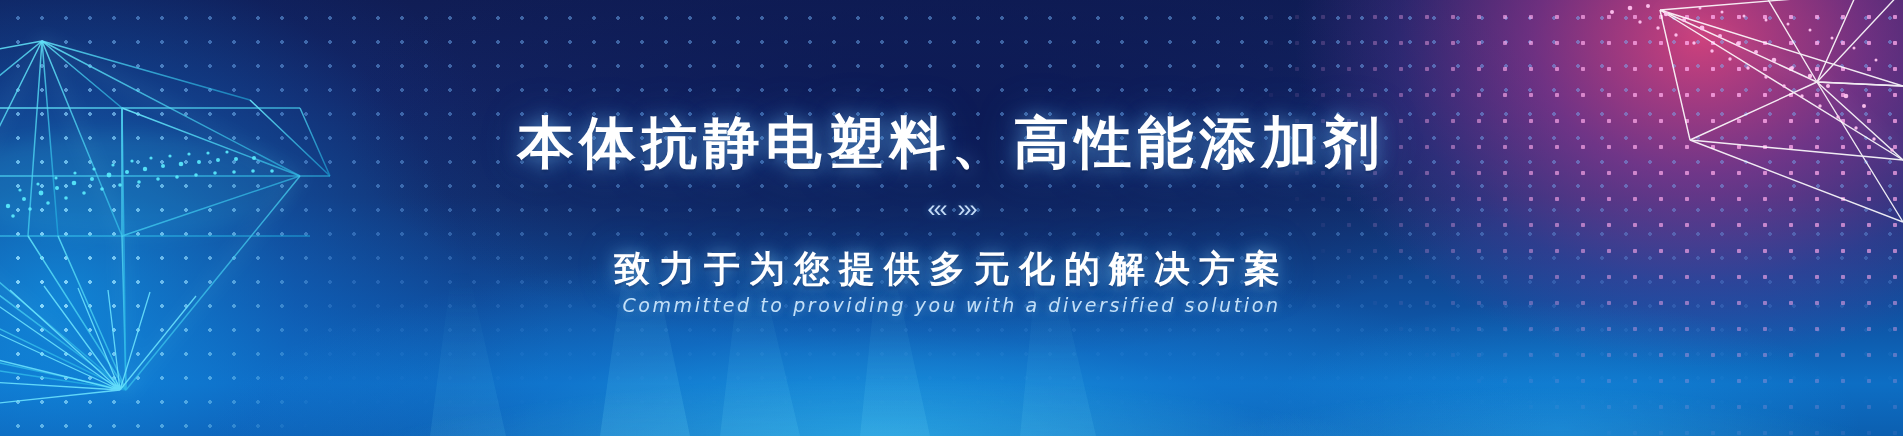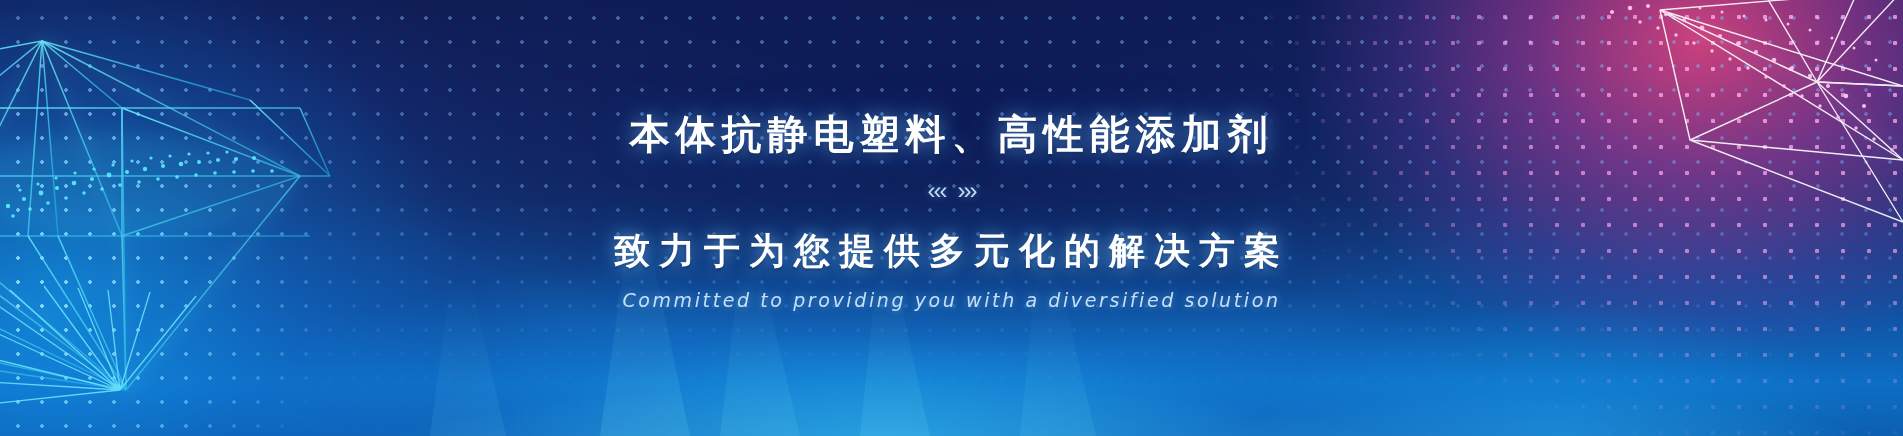--- a/index.html
+++ b/index.html
@@ -94,21 +94,21 @@
     inset:0;
     display:flex;
     flex-direction:column;
     align-items:center;
     justify-content:flex-start;
     padding-top:112px;
     z-index:40;
   }
 
   #title{
-    font-size:40px;
+    font-size:56px;
     font-weight:700;
     letter-spacing:6px;
     color:#ffffff;
     line-height:1.12;
     white-space:nowrap;
     text-shadow:
       0 0 18px rgba(120,200,255,.55),
       0 0 44px rgba(60,140,235,.45),
       0 2px 3px rgba(6,16,60,.55);
     font-family:"DejaVu Sans","Liberation Sans",sans-serif;
@@ -143,21 +143,20 @@
     color:#ffffff;
     white-space:nowrap;
     font-family:"DejaVu Serif","Liberation Serif",serif;
     text-shadow:
       0 0 16px rgba(140,215,255,.6),
       0 0 38px rgba(50,150,240,.45),
       0 2px 3px rgba(6,18,64,.5);
   }
 
   #tagline-en{
-    margin-top:13px;
     font-size:19px;
     font-style:italic;
     letter-spacing:2.6px;
     color:#d3ecff;
     opacity:.92;
     white-space:nowrap;
     font-family:"DejaVu Sans","Liberation Sans",sans-serif;
     text-shadow:0 0 10px rgba(150,215,255,.55);
   }
 </style>

